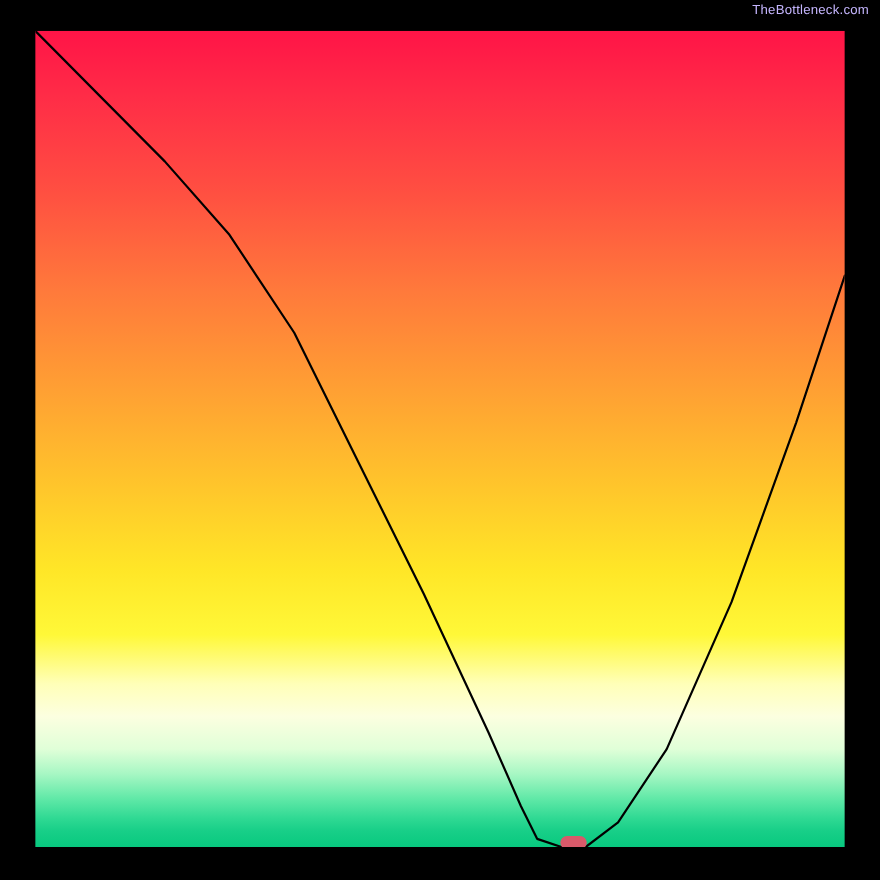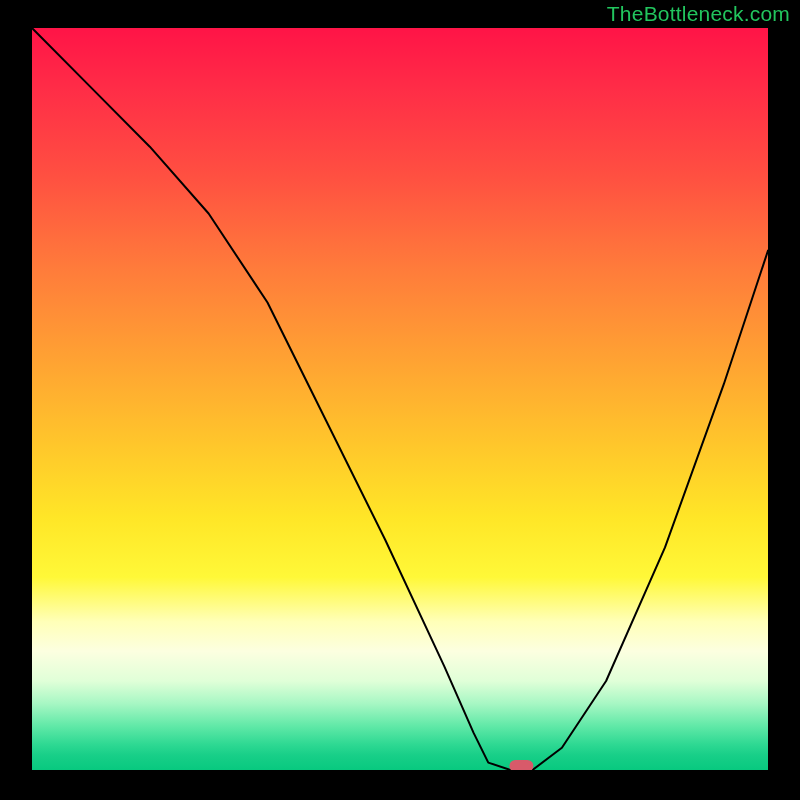--- a/index.html
+++ b/index.html
@@ -14,22 +14,22 @@
   .frame {
     position: relative;
     width: 800px;
     height: 800px;
     background: #000;
   }
   .watermark {
     position: absolute;
     top: 2px;
     right: 10px;
-    color: #22c55e;
-    font-size: 21px;
+    color: #c4b5fd;
+    font-size: 12px;
     font-weight: 500;
     letter-spacing: 0.2px;
     z-index: 10;
     user-select: none;
   }
   .plot-area {
     position: absolute;
     left: 32px;
     top: 28px;
     width: 736px;

